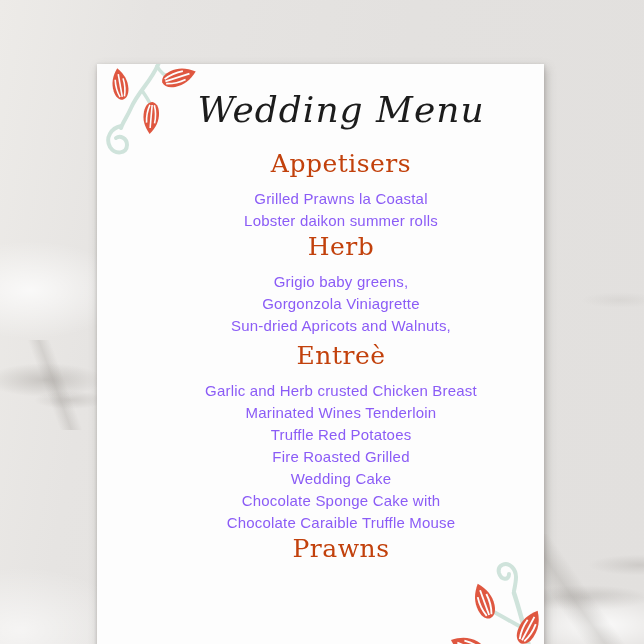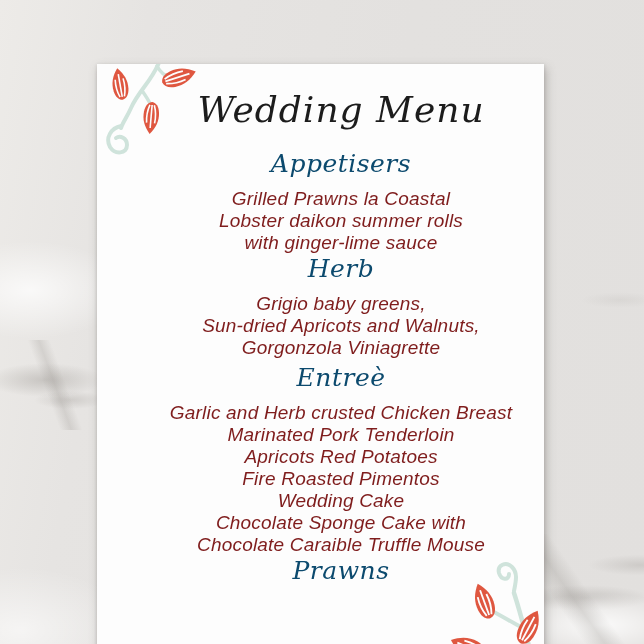--- a/index.html
+++ b/index.html
@@ -42,28 +42,28 @@
     margin:0 0 17px 0;
     font-family:"DejaVu Serif", serif;
     font-style:italic;font-weight:500;
     font-size:36px;line-height:44px;
     color:#1c1c1c;letter-spacing:1px;
   }
   .menu-section{margin:0;}
   .menu-section h2{
     margin:0 0 9px 0;
     font-family:"DejaVu Serif", serif;
-    font-style:italic;font-weight:500;
+    font-weight:500;
     font-size:25px;line-height:30px;
-    color:#0c4a6e;letter-spacing:0.5px;
+    color:#c2410c;letter-spacing:0.5px;
   }
   .menu-section.entree h2{margin-top:4px;}
   .menu-section p{
-    margin:0;font-size:19px;line-height:22px;
-    letter-spacing:0.2px;color:#7f1d1d;font-style:italic;
+    margin:0;font-size:15px;line-height:22px;
+    letter-spacing:0.2px;color:#8b5cf6;
   }
 </style>
 </head>
 <body>
 
 <div class="stage">
   <div class="vein vein-left"></div>
   <div class="vein vein-br"></div>
 
   <div class="card">
@@ -135,36 +135,35 @@
       </g>
     </svg>
 
     <div class="content">
       <h1 class="title">Wedding Menu</h1>
 
       <section class="menu-section">
         <h2>Appetisers</h2>
         <p>Grilled Prawns la Coastal</p>
         <p>Lobster daikon summer rolls</p>
-        <p>with ginger-lime sauce</p>
       </section>
 
       <section class="menu-section">
         <h2>Herb</h2>
         <p>Grigio baby greens,</p>
+        <p>Gorgonzola Viniagrette</p>
         <p>Sun-dried Apricots and Walnuts,</p>
-        <p>Gorgonzola Viniagrette</p>
       </section>
 
       <section class="menu-section entree">
         <h2>Entreè</h2>
         <p>Garlic and Herb crusted Chicken Breast</p>
-        <p>Marinated Pork Tenderloin</p>
-        <p>Apricots Red Potatoes</p>
-        <p>Fire Roasted Pimentos</p>
+        <p>Marinated Wines Tenderloin</p>
+        <p>Truffle Red Potatoes</p>
+        <p>Fire Roasted Grilled</p>
       </section>
 
       <section class="menu-section">
         <p>Wedding Cake</p>
         <p>Chocolate Sponge Cake with</p>
         <p>Chocolate Caraible Truffle Mouse</p>
       </section>
 
       <section class="menu-section">
         <h2>Prawns</h2>

